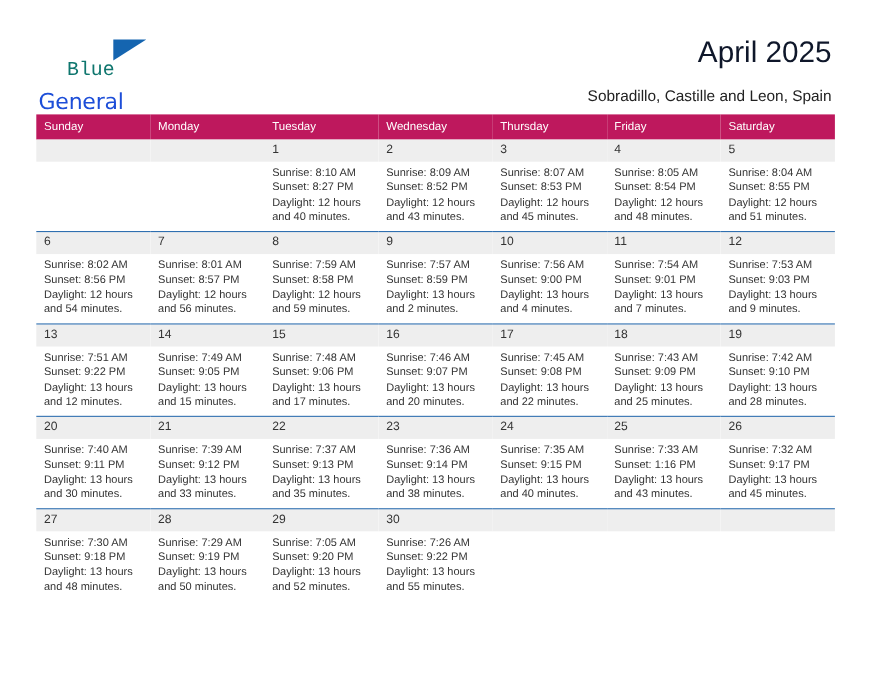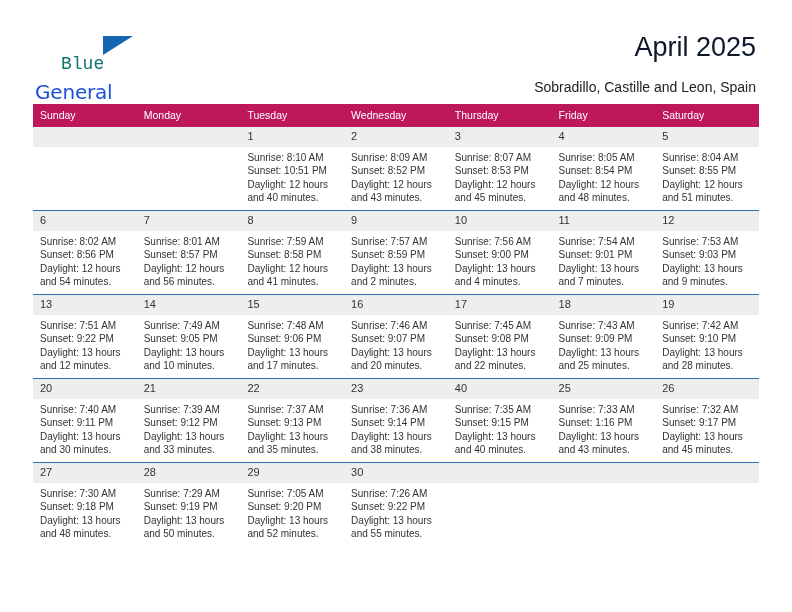--- a/index.html
+++ b/index.html
@@ -166,21 +166,21 @@
           <td>
             <div class="daynum empty"></div>
           </td>
           <td>
             <div class="daynum empty"></div>
           </td>
           <td>
             <div class="daynum">1</div>
             <div class="detail">
               <div>Sunrise: 8:10 AM</div>
-              <div>Sunset: 10:51 PM</div>
+              <div>Sunset: 8:27 PM</div>
               <div>Daylight: 12 hours</div>
               <div>and 40 minutes.</div>
             </div>
           </td>
           <td>
             <div class="daynum">2</div>
             <div class="detail">
               <div>Sunrise: 8:09 AM</div>
               <div>Sunset: 8:52 PM</div>
               <div>Daylight: 12 hours</div>
@@ -233,21 +233,21 @@
               <div>Daylight: 12 hours</div>
               <div>and 56 minutes.</div>
             </div>
           </td>
           <td>
             <div class="daynum">8</div>
             <div class="detail">
               <div>Sunrise: 7:59 AM</div>
               <div>Sunset: 8:58 PM</div>
               <div>Daylight: 12 hours</div>
-              <div>and 41 minutes.</div>
+              <div>and 59 minutes.</div>
             </div>
           </td>
           <td>
             <div class="daynum">9</div>
             <div class="detail">
               <div>Sunrise: 7:57 AM</div>
               <div>Sunset: 8:59 PM</div>
               <div>Daylight: 13 hours</div>
               <div>and 2 minutes.</div>
             </div>
@@ -289,21 +289,21 @@
               <div>Daylight: 13 hours</div>
               <div>and 12 minutes.</div>
             </div>
           </td>
           <td>
             <div class="daynum">14</div>
             <div class="detail">
               <div>Sunrise: 7:49 AM</div>
               <div>Sunset: 9:05 PM</div>
               <div>Daylight: 13 hours</div>
-              <div>and 10 minutes.</div>
+              <div>and 15 minutes.</div>
             </div>
           </td>
           <td>
             <div class="daynum">15</div>
             <div class="detail">
               <div>Sunrise: 7:48 AM</div>
               <div>Sunset: 9:06 PM</div>
               <div>Daylight: 13 hours</div>
               <div>and 17 minutes.</div>
             </div>
@@ -376,21 +376,21 @@
           <td>
             <div class="daynum">23</div>
             <div class="detail">
               <div>Sunrise: 7:36 AM</div>
               <div>Sunset: 9:14 PM</div>
               <div>Daylight: 13 hours</div>
               <div>and 38 minutes.</div>
             </div>
           </td>
           <td>
-            <div class="daynum">40</div>
+            <div class="daynum">24</div>
             <div class="detail">
               <div>Sunrise: 7:35 AM</div>
               <div>Sunset: 9:15 PM</div>
               <div>Daylight: 13 hours</div>
               <div>and 40 minutes.</div>
             </div>
           </td>
           <td>
             <div class="daynum">25</div>
             <div class="detail">

